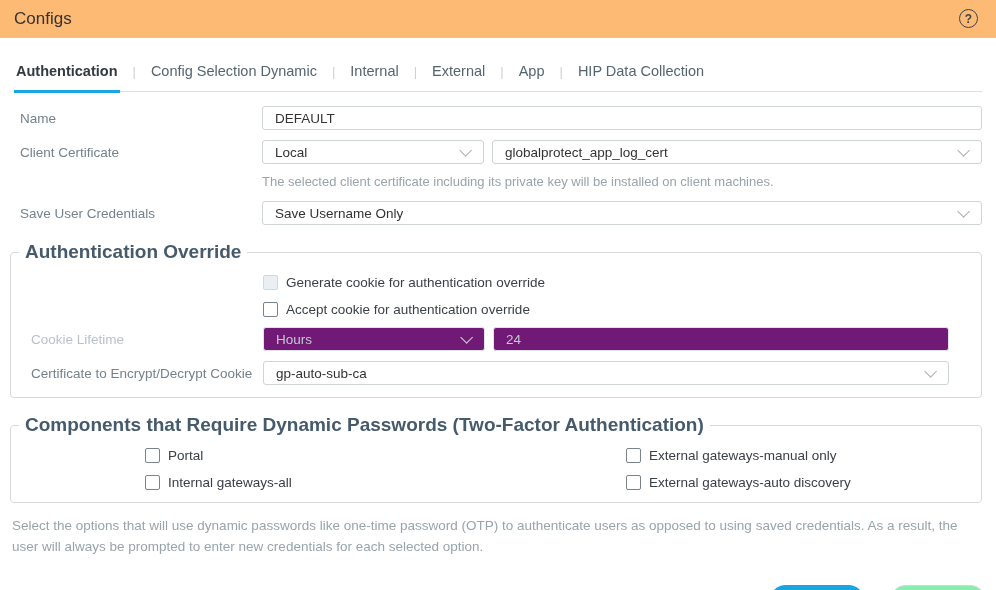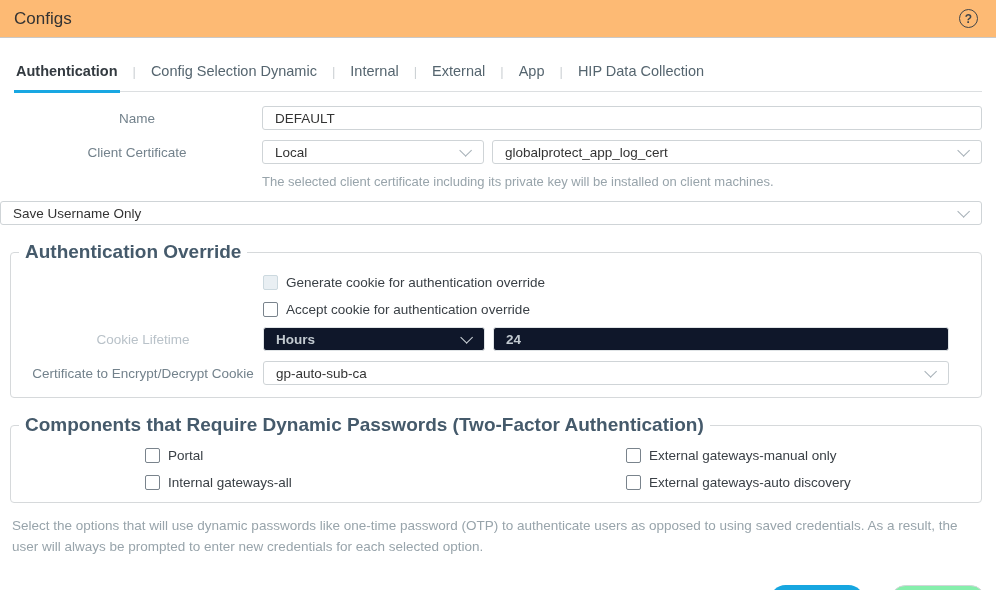--- a/index.html
+++ b/index.html
@@ -50,21 +50,21 @@
     font-weight: bold;
     border-bottom: 3px solid #18a7e2;
     margin-bottom: -2px;
     padding-bottom: 11px;
   }
   .tab-sep { color: #ccd1d4; padding: 0 13px 12px 13px; font-size: 13px; }
   
   .row { display: flex; align-items: center; margin: 0 14px 0 0; }
   .label {
     width: 262px; flex-shrink: 0;
-    text-align: center;
+    text-align: left;
     padding-right: 8px;
     color: #73828c;
     padding-left: 20px;
   }
   .label.disabled { color: #b9c2c9; }
   .fields { flex: 1; display: flex; gap: 8px; align-items: center; }
   .inputbox, .selectbox {
     height: 24px;
     border: 1px solid #cfd4d7;
     border-radius: 3px;
@@ -79,22 +79,21 @@
     width: 9px; height: 9px;
     border-right: 1.8px solid #a7b1b8;
     border-bottom: 1.8px solid #a7b1b8;
     transform: rotate(45deg) translateY(-3px);
     margin-right: 3px;
     flex-shrink: 0;
   }
   .disabled-field {
     border-color: #e0e4e6;
     color: #c2cad0;
-    background: #0f172a;
-    font-weight: bold;
+    background: #701a75;
   }
   .disabled-field .chev { border-color: #ccd3d8; }
   .hint { color: #98a4ab; font-size: 13px; }
   
   fieldset {
     border: 1px solid #d6d9db;
     border-radius: 4px;
     margin: 0 14px 0 10px;
     padding: 2px 8px 12px 0;
   }
@@ -198,20 +197,21 @@
 </div>
 
 <div class="row mt6">
   <span class="label"></span>
   <div class="fields">
     <span class="hint">The selected client certificate including its private key will be installed on client machines.</span>
   </div>
 </div>
 
 <div class="row mt12">
+  <span class="label">Save User Credentials</span>
   <div class="fields">
     <div class="selectbox grow">
       <span>Save Username Only</span>
       <span class="chev"></span>
     </div>
   </div>
 </div>
 
 <fieldset class="mt16">
   <legend>Authentication Override</legend>

